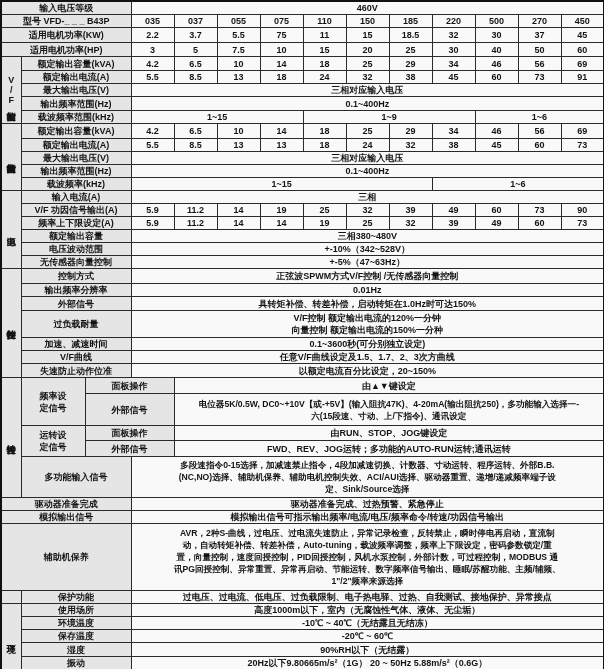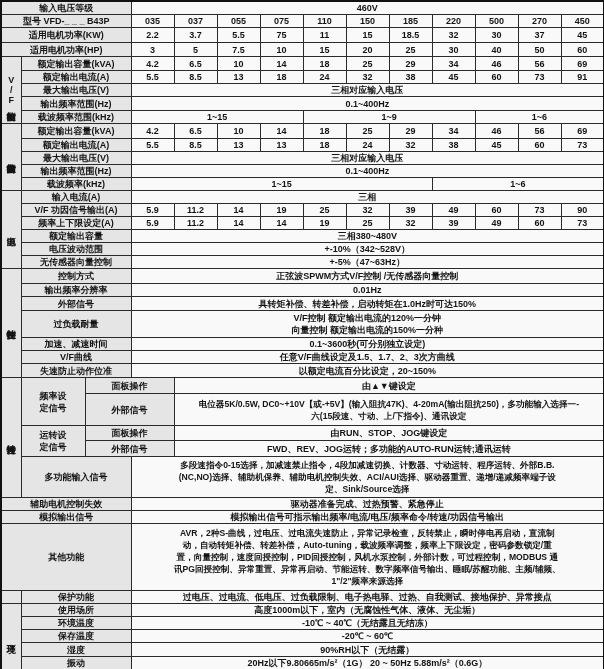--- a/index.html
+++ b/index.html
@@ -296,29 +296,29 @@
           <td colspan="2" class="lab">外部信号</td>
           <td colspan="10" class="val">FWD、REV、JOG运转；多功能的AUTO-RUN运转;通讯运转</td>
         </tr>
         <tr style="height: 41px;">
           <td colspan="2" class="lab">多功能输入信号</td>
           <td colspan="11" class="val sm">多段速指令0-15选择，加减速禁止指令，4段加减速切换、计数器、寸动运转、程序运转、外部B.B.
 (NC,NO)选择、辅助机保养、辅助电机控制失效、ACI/AUI选择、驱动器重置、递增/递减频率端子设
 定、Sink/Source选择</td>
         </tr>
         <tr style="height: 13px;">
-          <td colspan="3" class="lab">辅助电机控制失效</td>
+          <td colspan="3" class="lab">驱动器准备完成</td>
           <td colspan="11" class="val">驱动器准备完成、过热预警、紧急停止</td>
         </tr>
         <tr style="height: 13px;">
           <td colspan="3" class="lab">模拟输出信号</td>
           <td colspan="11" class="val">模拟输出信号可指示输出频率/电流/电压/频率命令/转速/功因信号输出</td>
         </tr>
         <tr style="height: 67px;">
-          <td colspan="3" class="lab">其他功能</td>
+          <td colspan="3" class="lab">辅助机保养</td>
           <td colspan="11" class="val sm">AVR，2种S-曲线，过电压、过电流失速防止，异常记录检查，反转禁止，瞬时停电再启动，直流制
 动，自动转矩补偿、转差补偿，Auto-tuning，载波频率调整，频率上下限设定，密码参数锁定/重
 置，向量控制，速度回授控制，PID回授控制，风机水泵控制，外部计数，可过程控制，MODBUS 通
 讯PG回授控制、异常重置、异常再启动、节能运转、数字频率信号输出、睡眠/苏醒功能、主频/辅频、
 1"/2"频率来源选择</td>
         </tr>
         <tr style="height: 13px;">
           <td class="sec"></td>
           <td colspan="2" class="lab">保护功能</td>
           <td colspan="11" class="val">过电压、过电流、低电压、过负载限制、电子热电驿、过热、自我测试、接地保护、异常接点</td>

